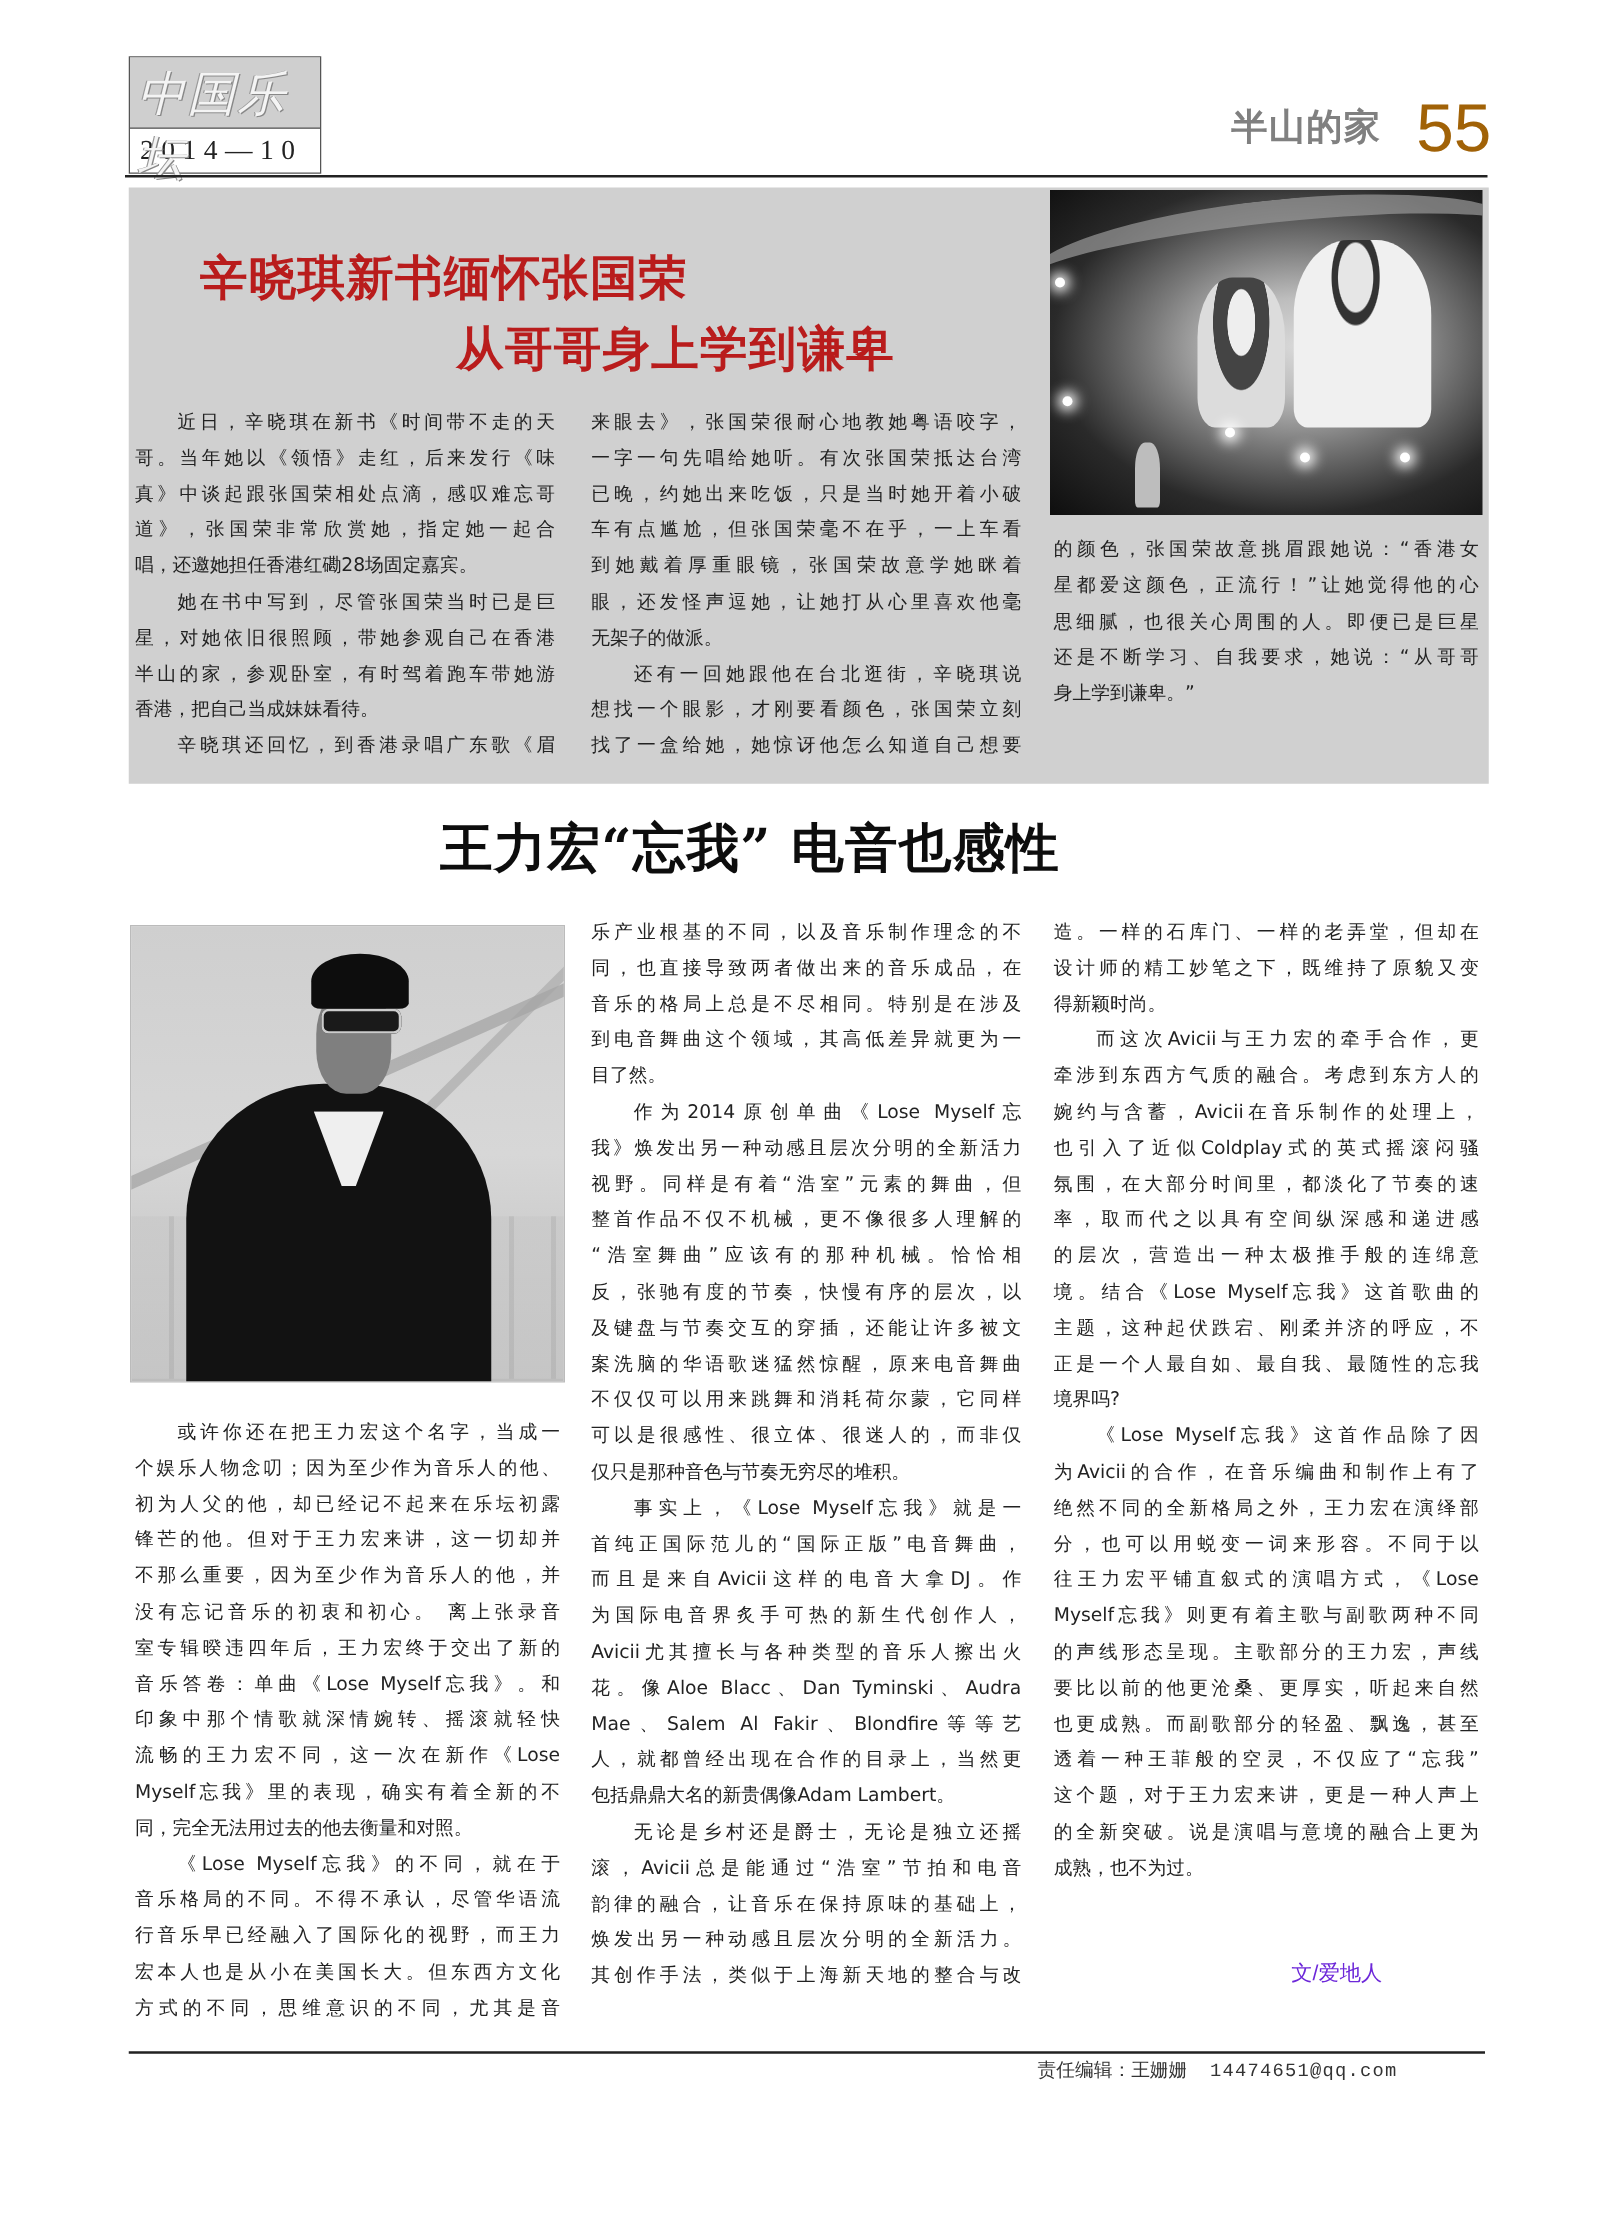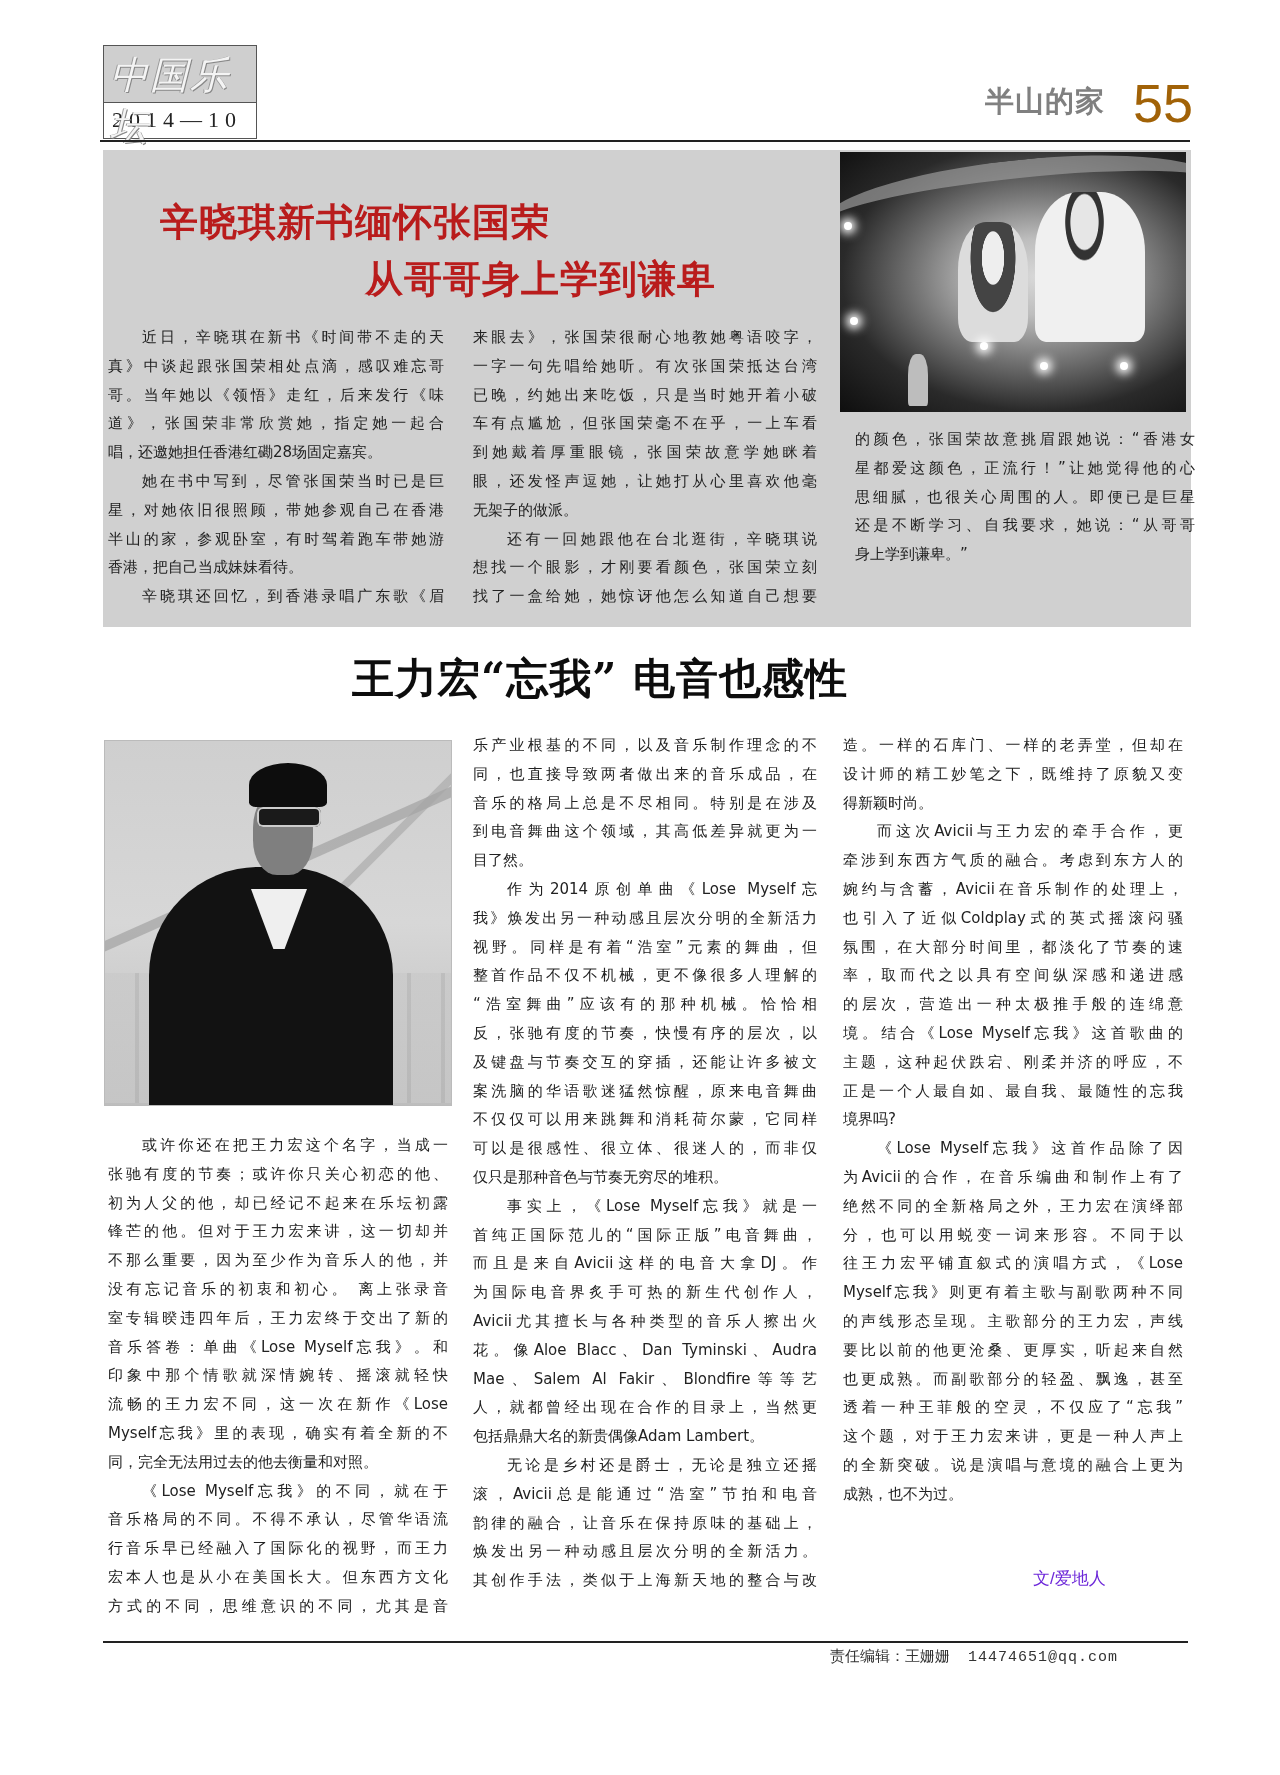--- a/index.html
+++ b/index.html
@@ -76,43 +76,43 @@
   <div class="singer"></div>
   <div class="spot" style="left:4px;top:70px"></div>
   <div class="spot" style="left:10px;top:165px"></div>
   <div class="spot" style="left:140px;top:190px"></div>
   <div class="spot" style="left:200px;top:210px"></div>
   <div class="spot" style="left:280px;top:210px"></div>
 </div>
 
 <div class="abs col" style="left:108px;top:323px;width:336px;">
     <div class="ln ind">近日，辛晓琪在新书《时间带不走的天</div>
+    <div class="ln">哥。当年她以《领悟》走红，后来发行《味</div>
     <div class="ln">真》中谈起跟张国荣相处点滴，感叹难忘哥</div>
-    <div class="ln">哥。当年她以《领悟》走红，后来发行《味</div>
     <div class="ln">道》，张国荣非常欣赏她，指定她一起合</div>
     <div class="ln last">唱，还邀她担任香港红磡28场固定嘉宾。</div>
     <div class="ln ind">她在书中写到，尽管张国荣当时已是巨</div>
     <div class="ln">星，对她依旧很照顾，带她参观自己在香港</div>
     <div class="ln">半山的家，参观卧室，有时驾着跑车带她游</div>
     <div class="ln last">香港，把自己当成妹妹看待。</div>
     <div class="ln ind">辛晓琪还回忆，到香港录唱广东歌《眉</div>
   </div>
 <div class="abs col" style="left:473px;top:323px;width:344px;">
     <div class="ln">来眼去》，张国荣很耐心地教她粤语咬字，</div>
     <div class="ln">一字一句先唱给她听。有次张国荣抵达台湾</div>
     <div class="ln">已晚，约她出来吃饭，只是当时她开着小破</div>
     <div class="ln">车有点尴尬，但张国荣毫不在乎，一上车看</div>
     <div class="ln">到她戴着厚重眼镜，张国荣故意学她眯着</div>
     <div class="ln">眼，还发怪声逗她，让她打从心里喜欢他毫</div>
     <div class="ln last">无架子的做派。</div>
     <div class="ln ind">还有一回她跟他在台北逛街，辛晓琪说</div>
     <div class="ln">想找一个眼影，才刚要看颜色，张国荣立刻</div>
     <div class="ln">找了一盒给她，她惊讶他怎么知道自己想要</div>
   </div>
-<div class="abs col" style="left:843px;top:425px;width:340px;margin-left:12px;">
+<div class="abs col" style="left:843px;top:425px;width:340px;">
     <div class="ln">的颜色，张国荣故意挑眉跟她说：“香港女</div>
     <div class="ln">星都爱这颜色，正流行！”让她觉得他的心</div>
     <div class="ln">思细腻，也很关心周围的人。即便已是巨星</div>
     <div class="ln">还是不断学习、自我要求，她说：“从哥哥</div>
     <div class="ln last">身上学到谦卑。”</div>
   </div>
 
 <div class="abs h2">王力宏“忘我” 电音也感性</div>
 
 <div class="abs photo2" title="戴黑色棒球帽和墨镜、身穿黑色连帽衫的王力宏">
@@ -121,21 +121,21 @@
   <div class="rail"></div>
   <div class="body"></div>
   <div class="shirt"></div>
   <div class="head"></div>
   <div class="cap"></div>
   <div class="glasses"></div>
 </div>
 
 <div class="abs col" style="left:108px;top:1131px;width:340px;">
     <div class="ln ind">或许你还在把王力宏这个名字，当成一</div>
-    <div class="ln">张驰有度的节奏；或许你只关心初恋的他、</div>
+    <div class="ln">个娱乐人物念叨；因为至少作为音乐人的他、</div>
     <div class="ln">初为人父的他，却已经记不起来在乐坛初露</div>
     <div class="ln">锋芒的他。但对于王力宏来讲，这一切却并</div>
     <div class="ln">不那么重要，因为至少作为音乐人的他，并</div>
     <div class="ln">没有忘记音乐的初衷和初心。 离上张录音</div>
     <div class="ln">室专辑暌违四年后，王力宏终于交出了新的</div>
     <div class="ln">音乐答卷：单曲《Lose Myself忘我》。和</div>
     <div class="ln">印象中那个情歌就深情婉转、摇滚就轻快</div>
     <div class="ln">流畅的王力宏不同，这一次在新作《Lose</div>
     <div class="ln">Myself忘我》里的表现，确实有着全新的不</div>
     <div class="ln last">同，完全无法用过去的他去衡量和对照。</div>

